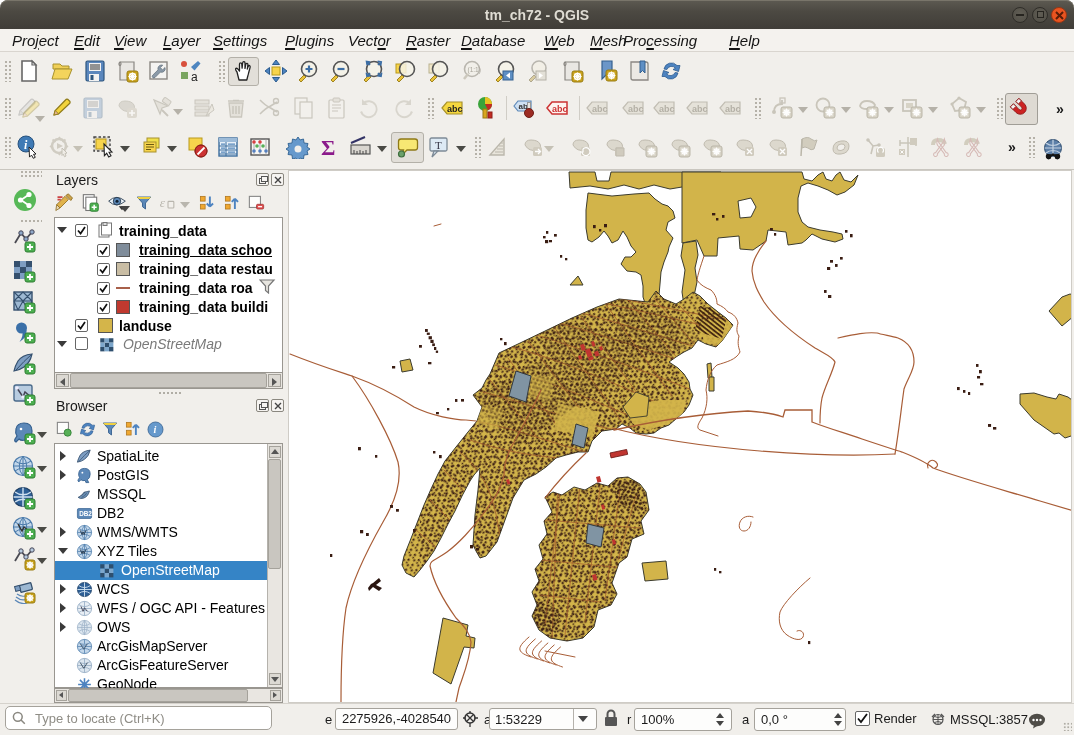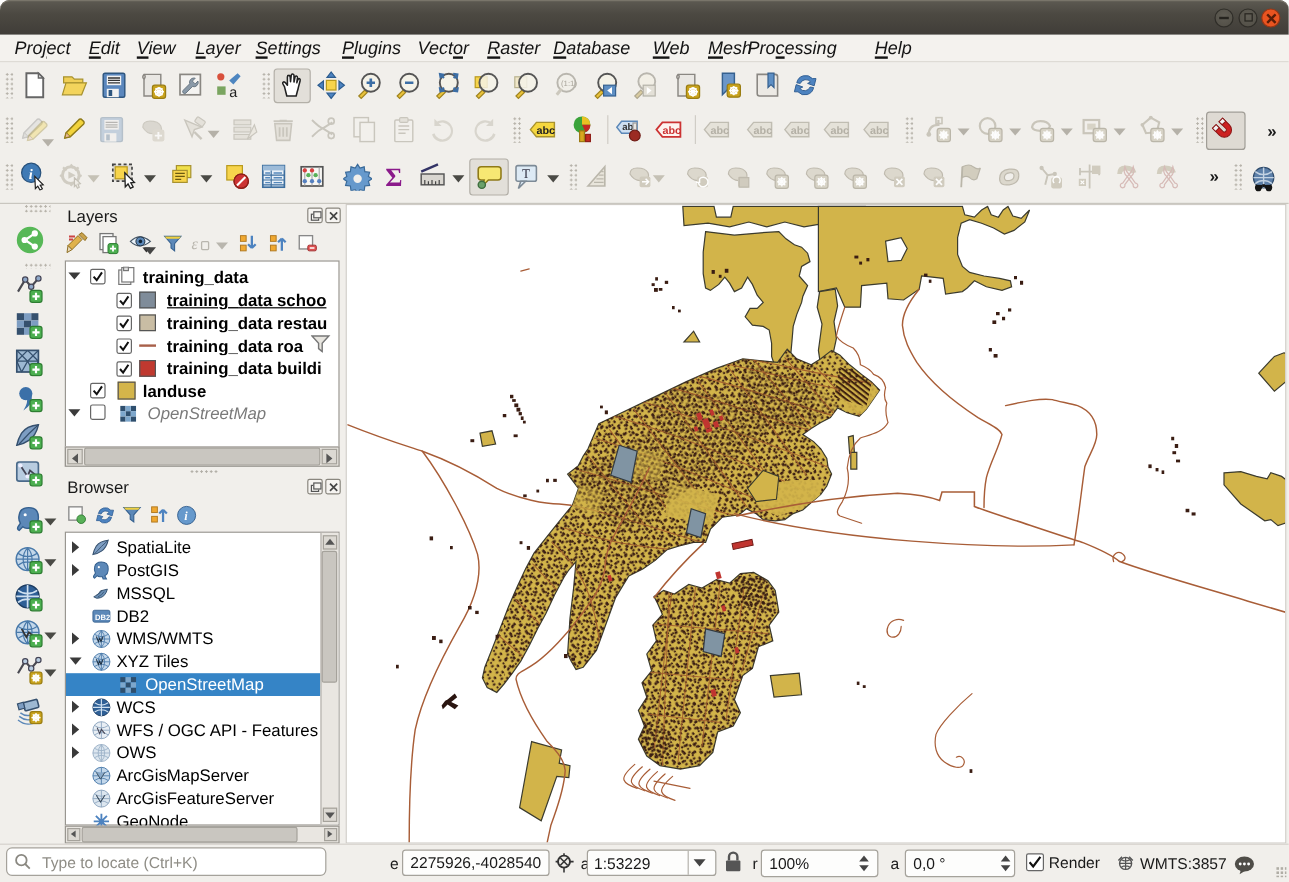--- a/index.html
+++ b/index.html
@@ -10,20 +10,21 @@
 #menubar span{position:absolute;top:3px;font-style:italic;}
 #menubar u{text-decoration-thickness:1.5px;text-underline-offset:2px;}
 .prsd{position:absolute;background:#e2dfd9;border:1px solid #b3b0a8;border-radius:3px;box-sizing:border-box;}
 .tree{position:absolute;background:#fff;border:1px solid #999690;box-sizing:border-box;}
 .sbox{position:absolute;background:#fdfdfc;border:1px solid #a5a29b;border-radius:3px;box-sizing:border-box;font-size:13px;color:#1a1a1a;}
 .cb{position:absolute;width:13px;height:13px;background:#fff;border:1px solid #666;border-radius:2px;box-sizing:border-box;}
 .row-text{position:absolute;font-size:14px;color:#000;white-space:nowrap;}
 </style></head><body>
 <div class="abs" style="left:0;top:0;width:1074px;height:29px;background:#fff;"></div>
 <div class="abs" id="titlebar">
+<div class="abs" id="title">tm_ch72 - QGIS</div>
 <div class="abs winbtn" style="left:1012px;background:radial-gradient(circle at 50% 40%, #605d54, #504d45);border:1px solid #2f2d28;"></div>
 <div class="abs" style="left:1016px;top:14px;width:8px;height:2px;background:#26241f;"></div>
 <div class="abs winbtn" style="left:1032px;background:radial-gradient(circle at 50% 40%, #605d54, #504d45);border:1px solid #2f2d28;"></div>
 <div class="abs" style="left:1036.5px;top:11px;width:7px;height:7px;border:1.6px solid #26241f;box-sizing:border-box;"></div>
 <div class="abs winbtn" style="left:1051px;background:#e95420;border:1px solid #983615;"></div>
 <svg class="abs" style="left:1054.5px;top:10.5px;" width="9" height="9">
       <path d="M1 1 L8 8 M8 1 L1 8" stroke="#5a1d07" stroke-width="2"></path>
     </svg>
 </div>
 <div class="abs" id="menubar">
@@ -1071,20 +1072,20 @@
 <div class="cb" style="left:855px;top:711px;width:15px;height:15px;border-radius:2px;"></div>
 <svg class="abs" style="left:856px;top:712px;" width="13" height="13">
     <path d="M2 6.5 l3 3.5 L11 2" stroke="#111" stroke-width="1.8" fill="none"></path>
   </svg>
 <div class="abs" style="left:874px;top:711px;font-size:13px;color:#1a1a1a;">Render</div>
 <svg class="abs" style="left:930px;top:712px;" width="16" height="15">
     <circle cx="8" cy="7.5" r="5" fill="none" stroke="#555" stroke-width="1.2"></circle>
     <path d="M3 7.5 h10 M8 2.5 v10 M4.5 4.5 a7 7 0 0 0 7 0 M4.5 10.5 a7 7 0 0 1 7 0" stroke="#555" stroke-width="1" fill="none"></path>
     <path d="M2 5 l3-3 M14 5 l-3-3" stroke="#555" stroke-width="1.2"></path>
   </svg>
-<div class="abs" style="left:950px;top:712px;font-size:13px;color:#1a1a1a;">WMTS:3857</div>
+<div class="abs" style="left:950px;top:712px;font-size:13px;color:#1a1a1a;">MSSQL:3857</div>
 <svg class="abs" style="left:1028px;top:713px;" width="19" height="16">
     <ellipse cx="9" cy="7" rx="8" ry="6.2" fill="#4f4d48"></ellipse>
     <path d="M6 12 l-1 3.5 5-3z" fill="#4f4d48"></path>
     <circle cx="5.5" cy="7" r="1.2" fill="#fff"></circle>
     <circle cx="9" cy="7" r="1.2" fill="#fff"></circle>
     <circle cx="12.5" cy="7" r="1.2" fill="#fff"></circle>
   </svg>
 <div class="abs" style="left:1063px;top:722px;width:9px;height:9px;background-image:radial-gradient(circle,#b0ada5 1px,transparent 1.1px);background-size:3.5px 3.5px;"></div>
 </body></html>

